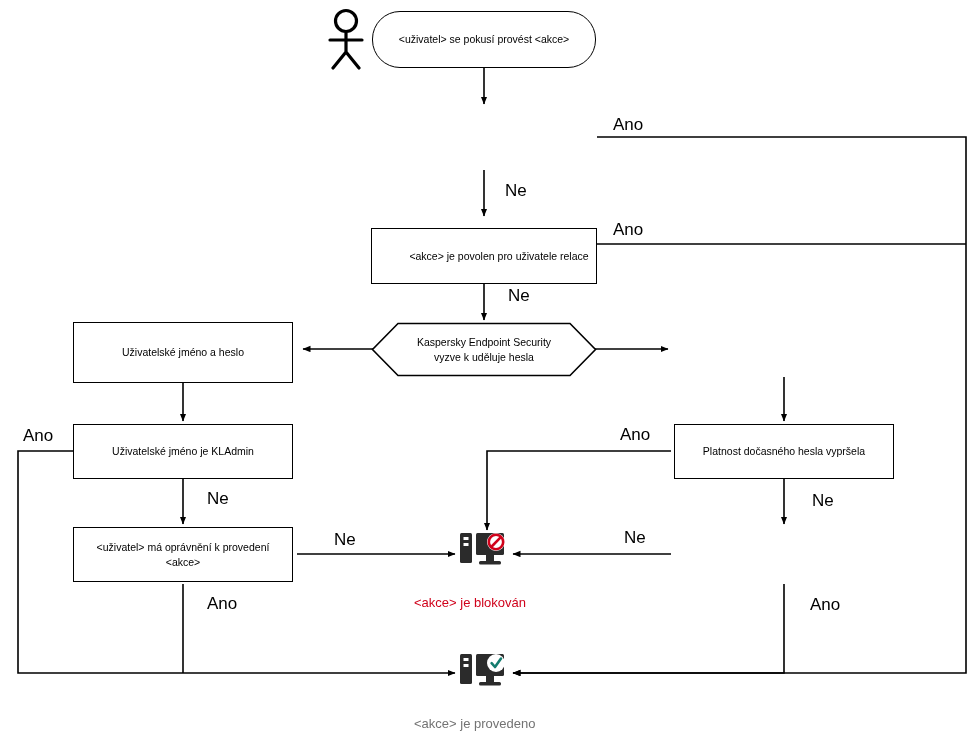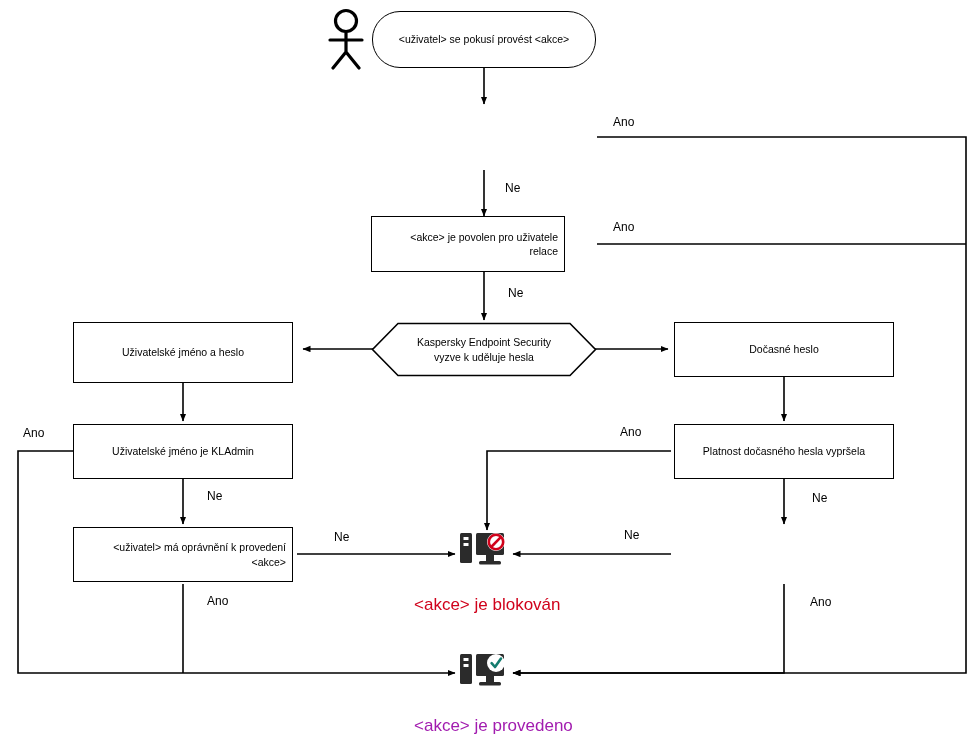--- a/index.html
+++ b/index.html
@@ -18,42 +18,42 @@
     overflow: hidden;
   }
   .node {
     position: absolute;
     box-sizing: border-box;
     border: 1.5px solid #000000;
     background: #ffffff;
     display: flex;
     align-items: center;
     justify-content: center;
-    text-align: right;
+    text-align: center;
     font-size: 10.5px;
     line-height: 1.35;
     color: #000000;
     padding: 2px 6px;
   }
   .node.rounded {
     border-radius: 28px;
   }
   .label {
     position: absolute;
-    font-size: 12px;
+    font-size: 17px;
     color: #000000;
     white-space: nowrap;
   }
   .caption {
     position: absolute;
-    font-size: 17px;
+    font-size: 13px;
     white-space: nowrap;
   }
   .caption.blocked { color: #d0021b; }
-  .caption.done { color: #a21caf; }
+  .caption.done { color: #737373; }
   svg.edges {
     position: absolute;
     left: 0;
     top: 0;
     width: 974px;
     height: 745px;
     pointer-events: none;
   }
   .hexwrap {
     position: absolute;
@@ -126,32 +126,31 @@
   <div class="iconwrap" style="left:324px; top:8px; width:44px; height:62px;">
     <svg width="44" height="62" viewBox="0 0 44 62">
       <circle cx="22" cy="13" r="10.5" fill="none" stroke="#000" stroke-width="3.2"></circle>
       <path d="M22,25 L22,44 M6,32 L38,32 M22,44 L9,60 M22,44 L35,60" fill="none" stroke="#000" stroke-width="3.2" stroke-linecap="round"></path>
     </svg>
   </div>
 
   <div class="node rounded" style="left:372px; top:11px; width:224px; height:57px;">&lt;uživatel&gt; se pokusí provést &lt;akce&gt;</div>
 
 
-  <div class="node" style="left:371px; top:216px; width:194px; height:56px;padding-left:36px;">&lt;akce&gt; je povolen pro uživatele relace</div>
+  <div class="node" style="left:371px; top:228px; width:226px; height:56px;padding-left:36px;">&lt;akce&gt; je povolen pro uživatele relace</div>
 
   <div class="hexwrap" style="left:371px; top:322px; width:226px; height:55px;">
     <svg width="226" height="55" viewBox="0 0 226 55" style="position:absolute;left:0;top:0;">
       <polygon points="27,1.5 199,1.5 224.5,27.5 199,53.5 27,53.5 1.5,27.5" fill="#ffffff" stroke="#000000" stroke-width="1.6"></polygon>
     </svg>
     <div class="hextext">Kaspersky Endpoint Security vyzve k uděluje hesla</div>
   </div>
 
   <div class="node" style="left:73px; top:322px; width:220px; height:61px;">Uživatelské jméno a heslo</div>
 
-  <div class="node" style="left:674px; top:322px; width:220px; height:55px;">Dočasné heslo</div>
 
   <div class="node" style="left:674px; top:424px; width:220px; height:55px;">Platnost dočasného hesla vypršela</div>
 
   <div class="node" style="left:73px; top:424px; width:220px; height:55px;">Uživatelské jméno je KLAdmin</div>
 
   <div class="node" style="left:73px; top:527px; width:220px; height:55px;">&lt;uživatel&gt; má oprávnění k provedení &lt;akce&gt;</div>
 
 
   <div class="label" style="left:613px; top:115px;">Ano</div>
   <div class="label" style="left:505px; top:181px;">Ne</div>

